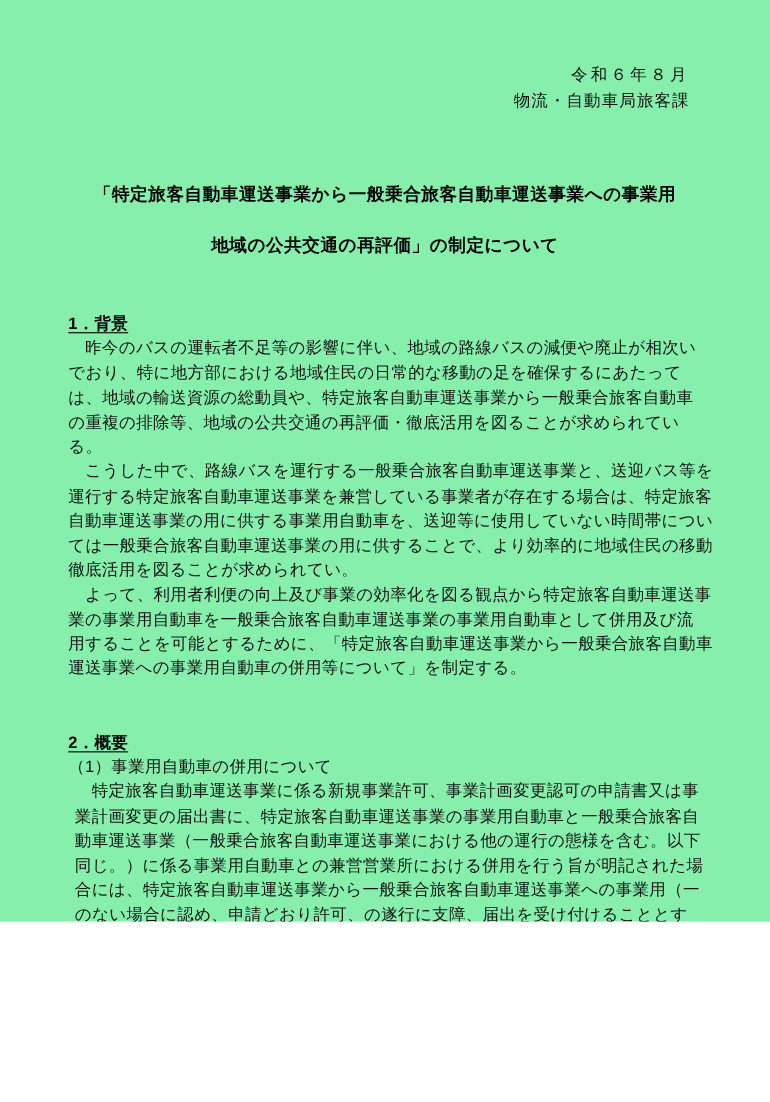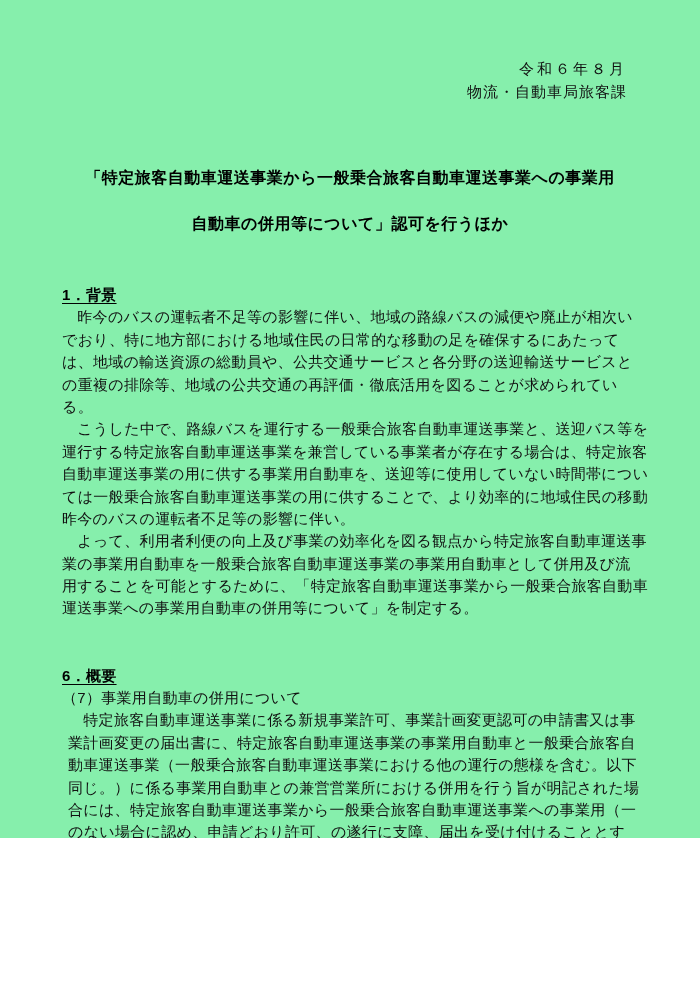--- a/index.html
+++ b/index.html
@@ -74,52 +74,52 @@
 
 <div class="page">
 
   <div class="doc-header">
     <div class="date-line">令和６年８月</div>
     <div class="dept-line">物流・自動車局旅客課</div>
   </div>
 
   <div class="doc-title">
     <div>「特定旅客自動車運送事業から一般乗合旅客自動車運送事業への事業用</div>
-    <div>自動車の併用等について」認可を行うほか</div>
+    <div>地域の公共交通の再評価」の制定について</div>
   </div>
 
   <div class="doc-body">
 
     <div class="section">
       <div class="section-heading">1．背景</div>
       <div class="paragraph">
           <div class="line">　昨今のバスの運転者不足等の影響に伴い、地域の路線バスの減便や廃止が相次い</div>
           <div class="line">でおり、特に地方部における地域住民の日常的な移動の足を確保するにあたって</div>
-          <div class="line">は、地域の輸送資源の総動員や、公共交通サービスと各分野の送迎輸送サービスと</div>
+          <div class="line">は、地域の輸送資源の総動員や、特定旅客自動車運送事業から一般乗合旅客自動車</div>
           <div class="line">の重複の排除等、地域の公共交通の再評価・徹底活用を図ることが求められてい</div>
           <div class="line">る。</div>
         </div>
       <div class="paragraph">
           <div class="line">　こうした中で、路線バスを運行する一般乗合旅客自動車運送事業と、送迎バス等を</div>
           <div class="line">運行する特定旅客自動車運送事業を兼営している事業者が存在する場合は、特定旅客</div>
           <div class="line">自動車運送事業の用に供する事業用自動車を、送迎等に使用していない時間帯につい</div>
           <div class="line">ては一般乗合旅客自動車運送事業の用に供することで、より効率的に地域住民の移動</div>
-          <div class="line">昨今のバスの運転者不足等の影響に伴い。</div>
+          <div class="line">徹底活用を図ることが求められてい。</div>
         </div>
       <div class="paragraph">
           <div class="line">　よって、利用者利便の向上及び事業の効率化を図る観点から特定旅客自動車運送事</div>
           <div class="line">業の事業用自動車を一般乗合旅客自動車運送事業の事業用自動車として併用及び流</div>
           <div class="line">用することを可能とするために、「特定旅客自動車運送事業から一般乗合旅客自動車</div>
           <div class="line">運送事業への事業用自動車の併用等について」を制定する。</div>
         </div>
     </div>
 
     <div class="section section-2">
-      <div class="section-heading">6．概要</div>
-      <div class="line">（7）事業用自動車の併用について</div>
+      <div class="section-heading">2．概要</div>
+      <div class="line">（1）事業用自動車の併用について</div>
       <div class="paragraph para-indent">
           <div class="line">　特定旅客自動車運送事業に係る新規事業許可、事業計画変更認可の申請書又は事</div>
           <div class="line">業計画変更の届出書に、特定旅客自動車運送事業の事業用自動車と一般乗合旅客自</div>
           <div class="line">動車運送事業（一般乗合旅客自動車運送事業における他の運行の態様を含む。以下</div>
           <div class="line">同じ。）に係る事業用自動車との兼営営業所における併用を行う旨が明記された場</div>
           <div class="line">合には、特定旅客自動車運送事業から一般乗合旅客自動車運送事業への事業用（一</div>
           <div class="line">のない場合に認め、申請どおり許可、の遂行に支障、届出を受け付けることとす</div>
           <div class="line">る。</div>
         </div>
     </div>

